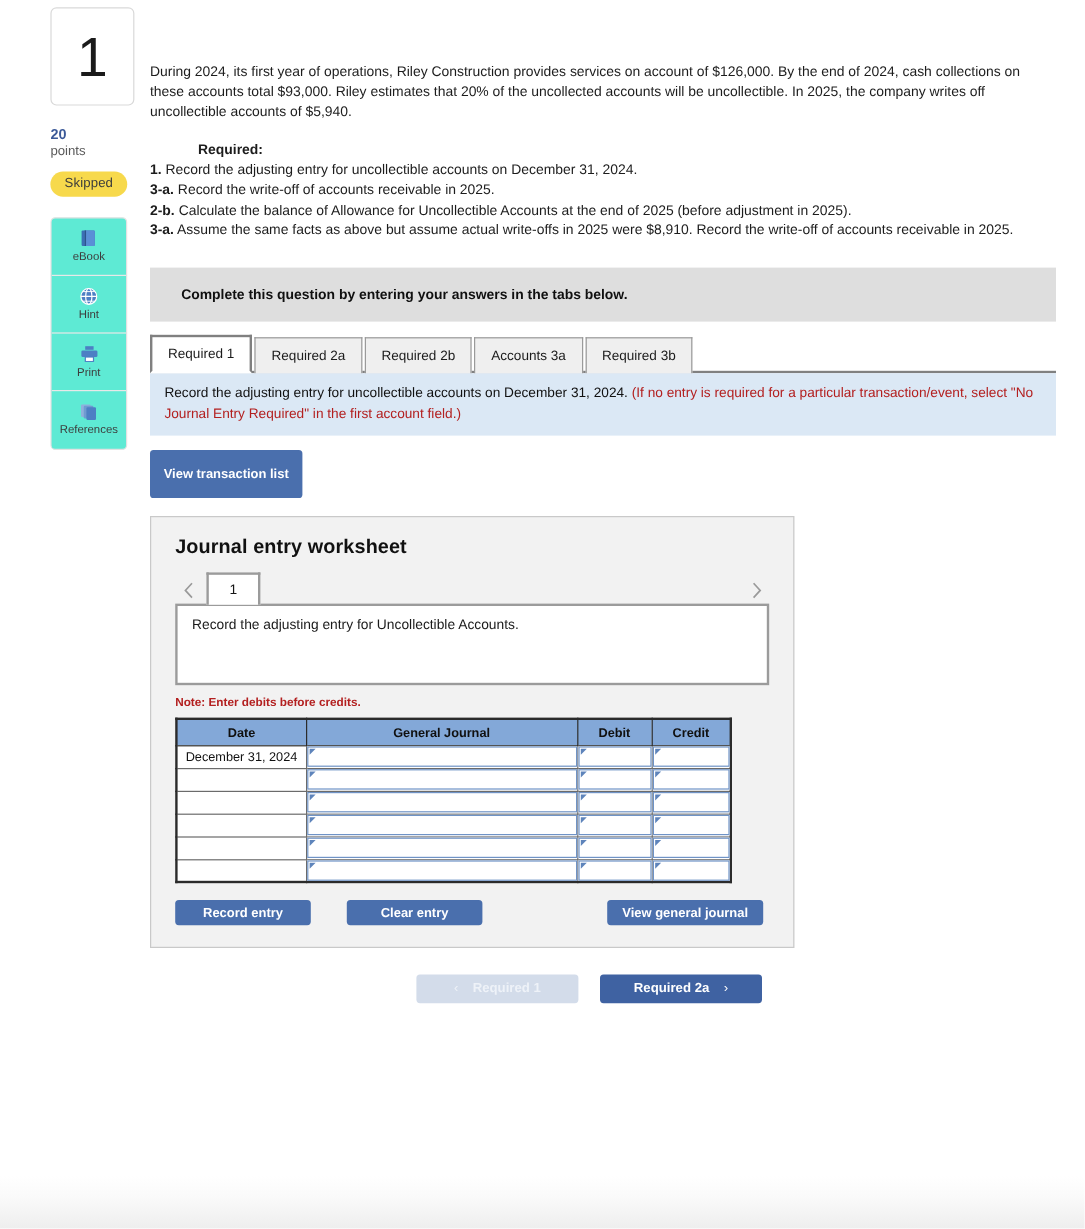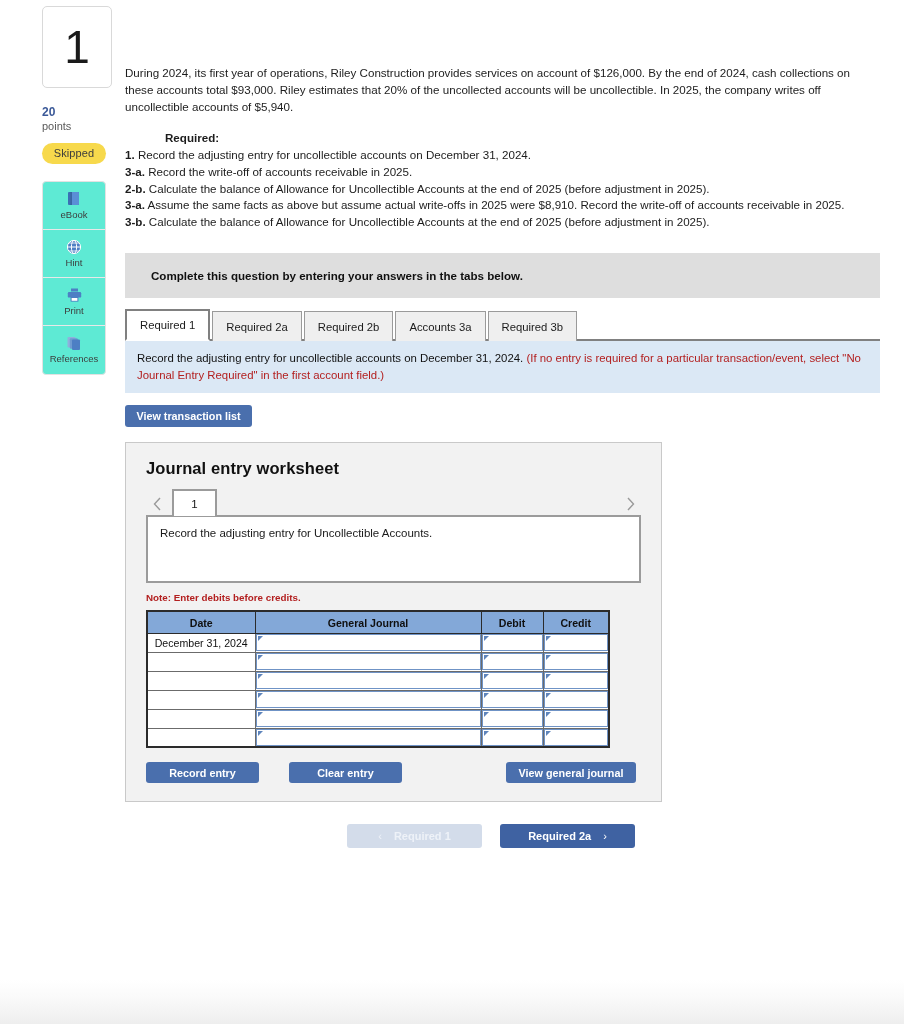--- a/index.html
+++ b/index.html
@@ -92,21 +92,21 @@
   .tool-label {
     font-size: 9.5px;
     color: #3d3d3d;
   }
   .tool svg { display: block; }
 
   
   .main {
     position: absolute;
     left: 125px;
-    top: 65px;
+    top: 52px;
     width: 755px;
   }
   .qtext {
     font-size: 11.6px;
     line-height: 1.46;
     color: #1c1c1c;
   }
   .req-head { font-weight: 700; margin-top: 14px; padding-left: 40px; }
   .req-line { margin-top: 0px; }
   .req-line b { font-weight: 700; }
@@ -172,21 +172,21 @@
     font-size: 10.8px;
     font-weight: 700;
     border: none;
     border-radius: 3px;
     cursor: pointer;
     font-family: "Liberation Sans", sans-serif;
   }
   .btn-view-trans {
     margin-top: 12px;
     width: 127px;
-    height: 22px;
+    height: 40px;
   }
 
   
   .worksheet {
     margin-top: 15px;
     width: 537px;
     border: 1px solid #c9c9c9;
     background: #f2f2f2;
     padding: 16px 20px 18px 20px;
   }
@@ -419,24 +419,20 @@
         <span>Record the write-off of accounts receivable in 2025.</span>
       </div>
       <div class="req-line">
         <b>2-b.</b>
         <span>Calculate the balance of Allowance for Uncollectible Accounts at the end of 2025 (before adjustment in 2025).</span>
       </div>
       <div class="req-line">
         <b>3-a.</b>
         <span>Assume the same facts as above but assume actual write-offs in 2025 were $8,910. Record the write-off of accounts receivable in 2025.</span>
       </div>
-      <div class="req-line">
-        <b>3-b.</b>
-        <span>Calculate the balance of Allowance for Uncollectible Accounts at the end of 2025 (before adjustment in 2025).</span>
-      </div>
     </div>
 
     <div class="notice">Complete this question by entering your answers in the tabs below.</div>
 
     <div class="tabs">
       <div class="tab active">Required 1</div>
       <div class="tab">Required 2a</div>
       <div class="tab">Required 2b</div>
       <div class="tab">Accounts 3a</div>
       <div class="tab">Required 3b</div>

